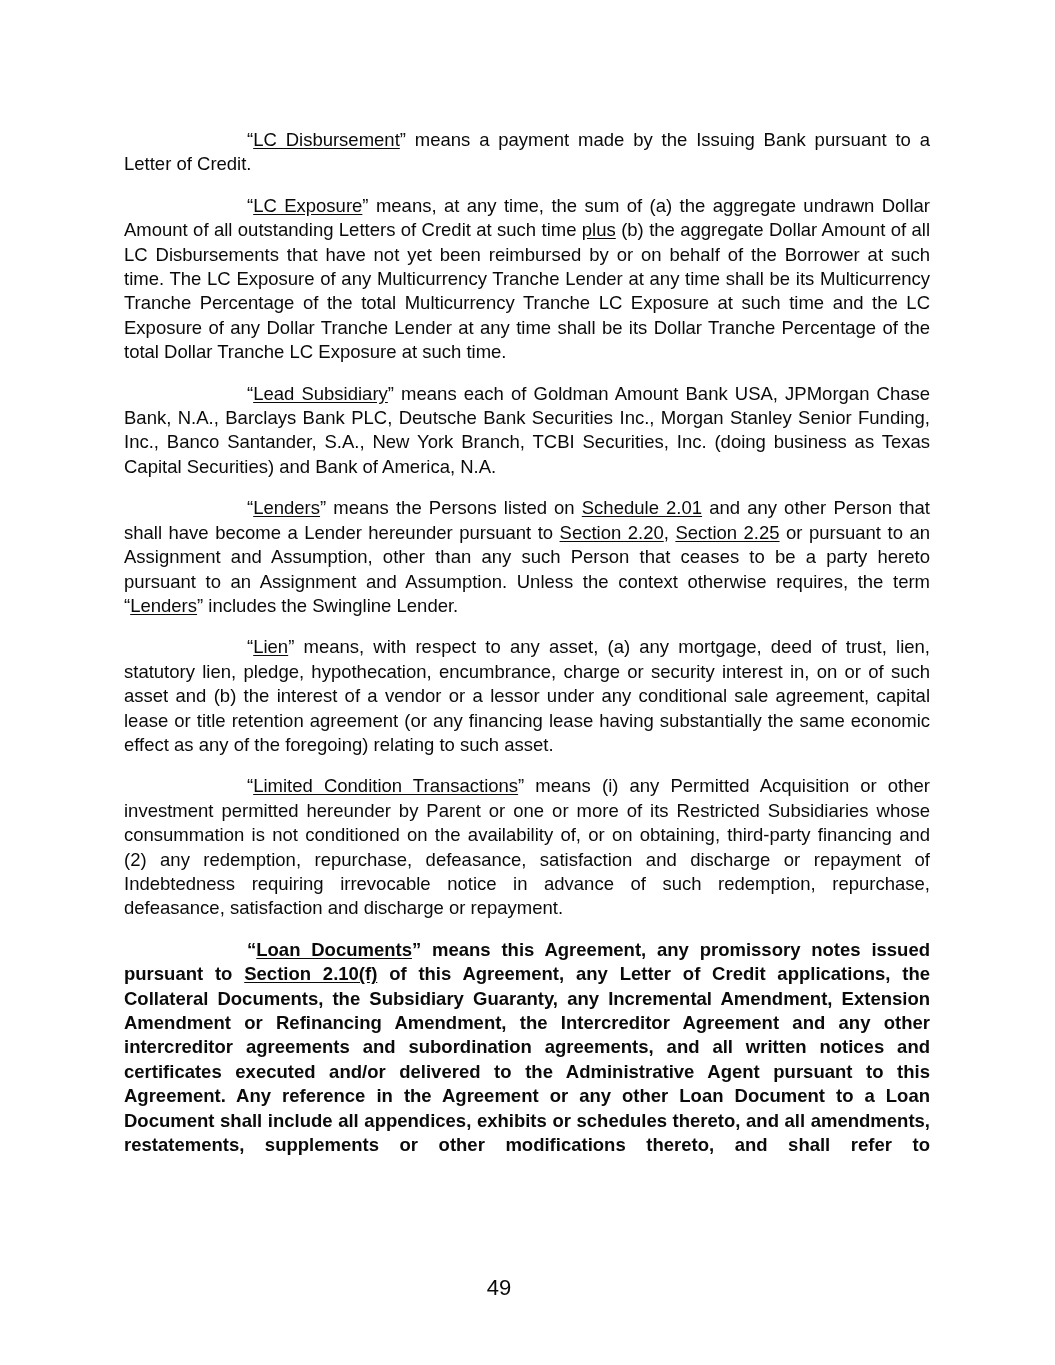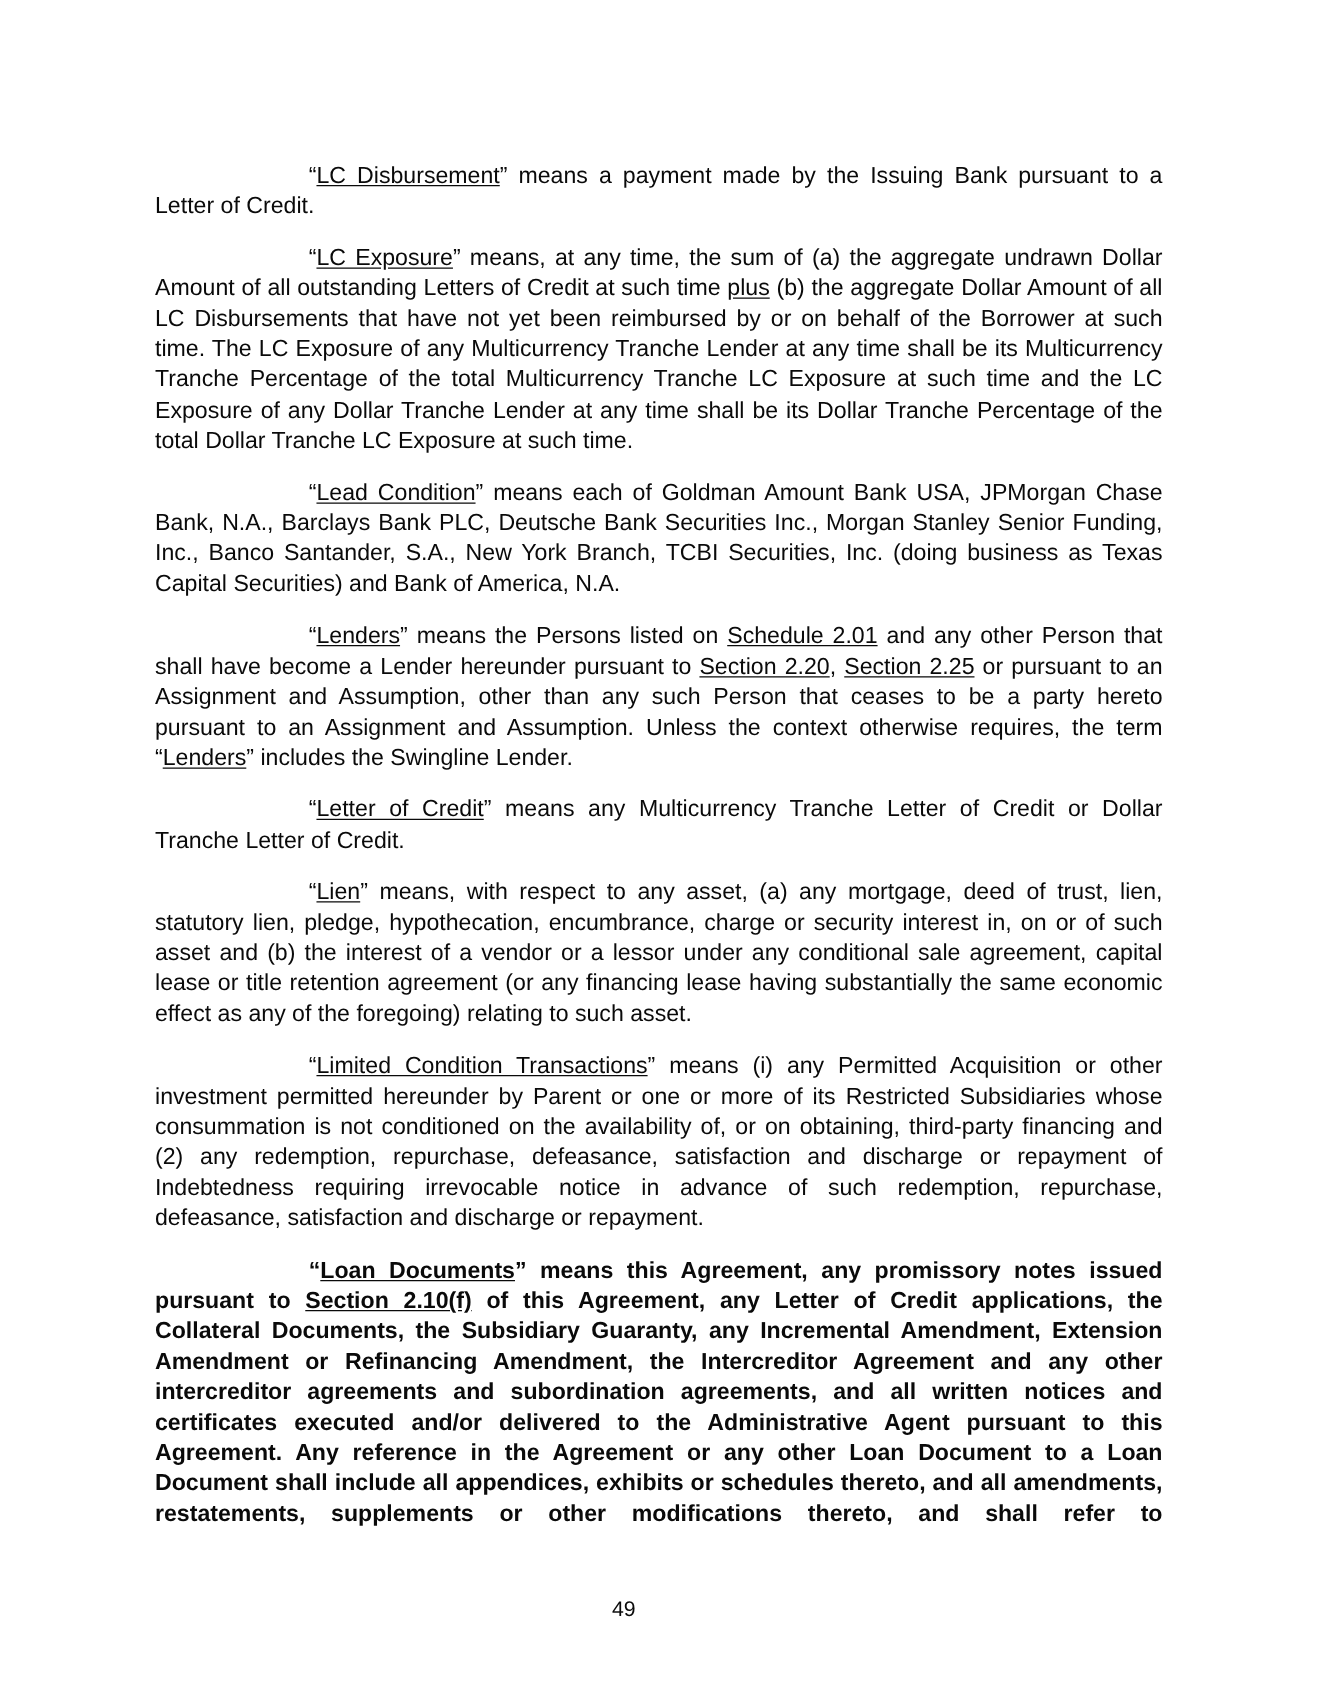--- a/index.html
+++ b/index.html
@@ -36,32 +36,31 @@
   .u {
     text-decoration: underline;
     text-underline-offset: 2px;
   }
   .page-number {
     position: absolute;
     top: 1276px;
     left: 0;
     width: 100%;
     text-align: center;
-    font-size: 17px;
+    font-size: 22px;
     line-height: 24.4px;
   }
 </style>
 </head>
 <body>
 
 <div class="page">
   <main class="content">
       <p class="para"><span>“</span><span class="u">LC Disbursement</span><span>” means a payment made by the Issuing Bank pursuant to a Letter of Credit.</span></p>
       <p class="para"><span>“</span><span class="u">LC Exposure</span><span>” means, at any time, the sum of (a) the aggregate undrawn Dollar Amount of all outstanding Letters of Credit at such time </span><span class="u">plus</span><span> (b) the aggregate Dollar Amount of all LC Disbursements that have not yet been reimbursed by or on behalf of the Borrower at such time.  The LC Exposure of any Multicurrency Tranche Lender at any time shall be its Multicurrency Tranche Percentage of the total Multicurrency Tranche LC Exposure at such time and the LC Exposure of any Dollar Tranche Lender at any time shall be its Dollar Tranche Percentage of the total Dollar Tranche LC Exposure at such time.</span></p>
-      <p class="para"><span>“</span><span class="u">Lead Condition</span><span>” means each of Goldman Amount Bank USA, JPMorgan Chase Bank, N.A., Barclays Bank PLC, Deutsche Bank Securities Inc., Morgan Stanley Senior Funding, Inc., Banco Santander, S.A., New York Branch, TCBI Securities, Inc. (doing business as Texas Capital Securities) and Bank of America, N.A.</span></p>
+      <p class="para"><span>“</span><span class="u">Lead Subsidiary</span><span>” means each of Goldman Amount Bank USA, JPMorgan Chase Bank, N.A., Barclays Bank PLC, Deutsche Bank Securities Inc., Morgan Stanley Senior Funding, Inc., Banco Santander, S.A., New York Branch, TCBI Securities, Inc. (doing business as Texas Capital Securities) and Bank of America, N.A.</span></p>
       <p class="para"><span>“</span><span class="u">Lenders</span><span>” means the Persons listed on </span><span class="u">Schedule 2.01</span><span> and any other Person that shall have become a Lender hereunder pursuant to </span><span class="u">Section 2.20</span><span>, </span><span class="u">Section 2.25</span><span> or pursuant to an Assignment and Assumption, other than any such Person that ceases to be a party hereto pursuant to an Assignment and Assumption.  Unless the context otherwise requires, the term “</span><span class="u">Lenders</span><span>” includes the Swingline Lender.</span></p>
-      <p class="para"><span>“</span><span class="u">Letter of Credit</span><span>” means any Multicurrency Tranche Letter of Credit or Dollar Tranche Letter of Credit.</span></p>
       <p class="para"><span>“</span><span class="u">Lien</span><span>” means, with respect to any asset, (a) any mortgage, deed of trust, lien, statutory lien, pledge, hypothecation, encumbrance, charge or security interest in, on or of such asset and (b) the interest of a vendor or a lessor under any conditional sale agreement, capital lease or title retention agreement (or any financing lease having substantially the same economic effect as any of the foregoing) relating to such asset.</span></p>
       <p class="para"><span>“</span><span class="u">Limited Condition Transactions</span><span>” means (i) any Permitted Acquisition or other investment permitted hereunder by Parent or one or more of its Restricted Subsidiaries whose consummation is not conditioned on the availability of, or on obtaining, third-party financing and (2) any redemption, repurchase, defeasance, satisfaction and discharge or repayment of Indebtedness requiring irrevocable notice in advance of such redemption, repurchase, defeasance, satisfaction and discharge or repayment.</span></p>
       <p class="para justify-last"><span>“</span><span class="u">Loan Documents</span><span>” means this Agreement, any promissory notes issued pursuant to </span><span class="u">Section 2.10(f)</span><span> of this Agreement, any Letter of Credit applications, the Collateral Documents, the Subsidiary Guaranty, any Incremental Amendment, Extension Amendment or Refinancing Amendment, the Intercreditor Agreement and any other intercreditor agreements and subordination agreements, and all written notices and certificates executed and/or delivered to the Administrative Agent pursuant to this Agreement.  Any reference in the Agreement or any other Loan Document to a Loan Document shall include all appendices, exhibits or schedules thereto, and all amendments, restatements, supplements or other modifications thereto, and shall refer to</span></p>
     </main>
   <div class="page-number">49</div>
 </div>
 
 </body></html>

